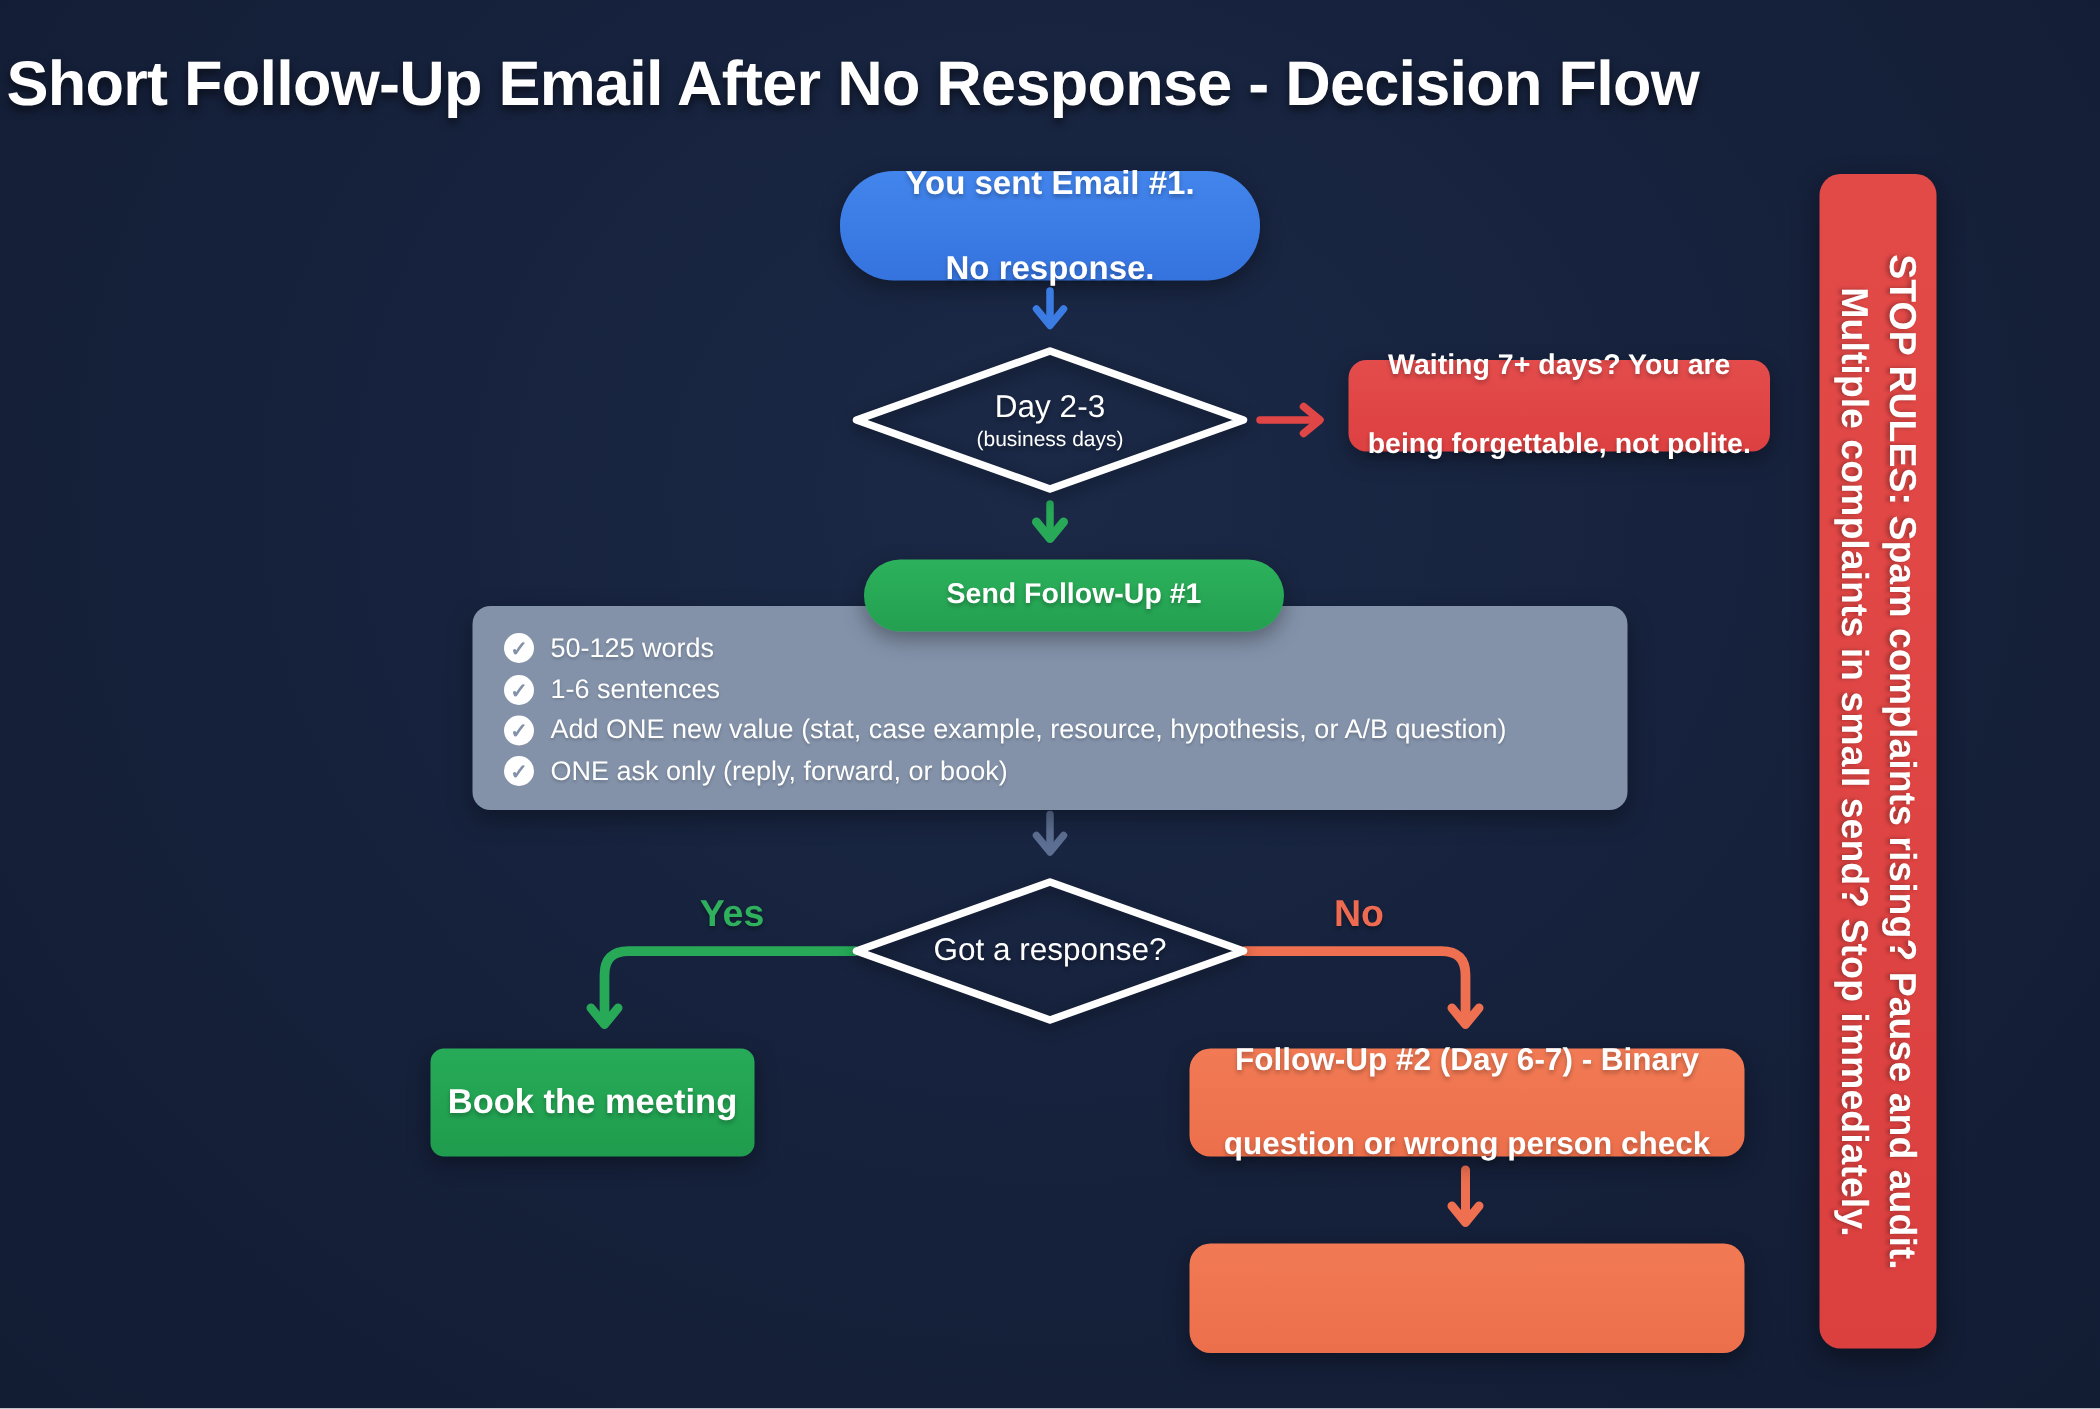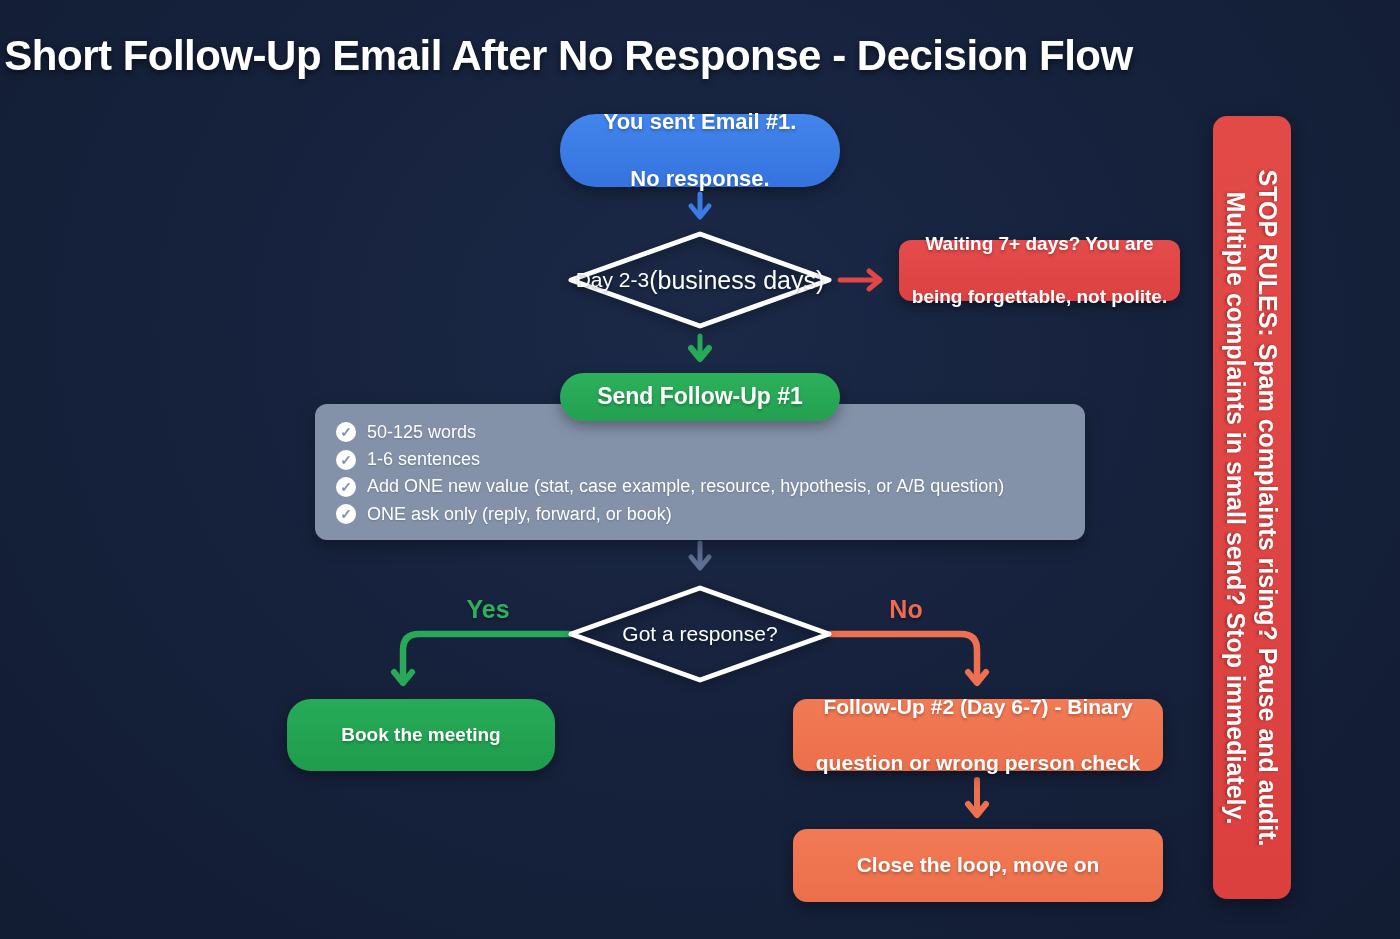--- a/index.html
+++ b/index.html
@@ -20,39 +20,39 @@
     text-align:center;font-weight:bold;color:#fff;
     box-shadow:0 5px 14px rgba(0,0,0,.35);
     text-shadow:0 2px 3px rgba(0,0,0,.25);
     gap:29px;
   }
   .node .ln{display:block;line-height:1.28;}
   .start-box{left:560px;top:114px;width:280px;height:73px;border-radius:36px;
     background:linear-gradient(180deg,#4285ec 0%,#3573de 100%);font-size:22px;}
   .warning-box{left:899px;top:240px;width:281px;height:61px;border-radius:12px;
     background:linear-gradient(180deg,#e44c4c 0%,#dd4040 100%);font-size:19px;align-items:center;}
-  .send-pill{left:560px;top:373px;width:280px;height:48px;border-radius:24px;
-    background:linear-gradient(180deg,#2cb15c 0%,#23a050 100%);font-size:23px;z-index:3;text-align:right;}
-  .book-box{left:287px;top:699px;width:268px;height:72px;border-radius:24px;
-    background:linear-gradient(180deg,#27ab58 0%,#1f9c4d 100%);font-size:19px;z-index:2;}
+  .send-pill{left:576px;top:373px;width:280px;height:48px;border-radius:24px;
+    background:linear-gradient(180deg,#2cb15c 0%,#23a050 100%);font-size:19px;z-index:3;text-align:right;}
+  .book-box{left:287px;top:699px;width:216px;height:72px;border-radius:9px;
+    background:linear-gradient(180deg,#27ab58 0%,#1f9c4d 100%);font-size:23px;z-index:2;}
   .fu2-box{left:793px;top:699px;width:370px;height:72px;border-radius:14px;
     background:linear-gradient(180deg,#f17a54 0%,#ec6f4b 100%);font-size:21px;z-index:2;}
   .breakup-box{left:793px;top:829px;width:370px;height:73px;border-radius:14px;
     background:linear-gradient(180deg,#f17a54 0%,#ec6f4b 100%);font-size:21px;}
 
   .diamond{position:absolute;z-index:2;}
   .diamond svg{display:block;filter:drop-shadow(0 3px 5px rgba(0,0,0,.4));}
   .diamond .dtext{
     position:absolute;left:0;top:0;width:100%;height:100%;
-    display:flex;flex-direction:row;justify-content:center;align-items:center;
+    display:flex;flex-direction:column;justify-content:center;align-items:center;
     text-align:center;font-weight:500;text-shadow:0 2px 3px rgba(0,0,0,.35);
   }
   .diamond1{left:566px;top:230px;width:268px;height:100px;}
   .diamond1 .l1{font-size:21px;}
-  .diamond1 .l2{font-size:25px;}
+  .diamond1 .l2{font-size:14px;}
   .diamond2{left:566px;top:584px;width:268px;height:100px;}
   .diamond2 .l1{font-size:21px;}
 
   .panel{
     position:absolute;left:315px;top:404px;width:770px;height:136px;border-radius:12px;
     background:var(--panel);box-shadow:0 6px 16px rgba(0,0,0,.35);z-index:1;
     display:flex;flex-direction:column;justify-content:flex-end;
     padding:0 0 12px 0;box-sizing:border-box;
   }
   .check-row{display:flex;align-items:center;gap:11px;padding:3.2px 0 3.2px 21px;}
@@ -181,21 +181,20 @@
   <div class="node book-box">
     <span class="ln">Book the meeting</span>
   </div>
 
   <div class="node fu2-box">
     <span class="ln">Follow-Up #2 (Day 6-7) - Binary</span>
     <span class="ln">question or wrong person check</span>
   </div>
 
   <div class="node breakup-box">
-    <span class="ln">Close the loop, move on</span>
   </div>
 
   <div class="banner">
     <div class="banner-text">
       <span>STOP RULES: Spam complaints rising? Pause and audit.</span>
       <span>Multiple complaints in small send? Stop immediately.</span>
     </div>
   </div>
 
 </div>

